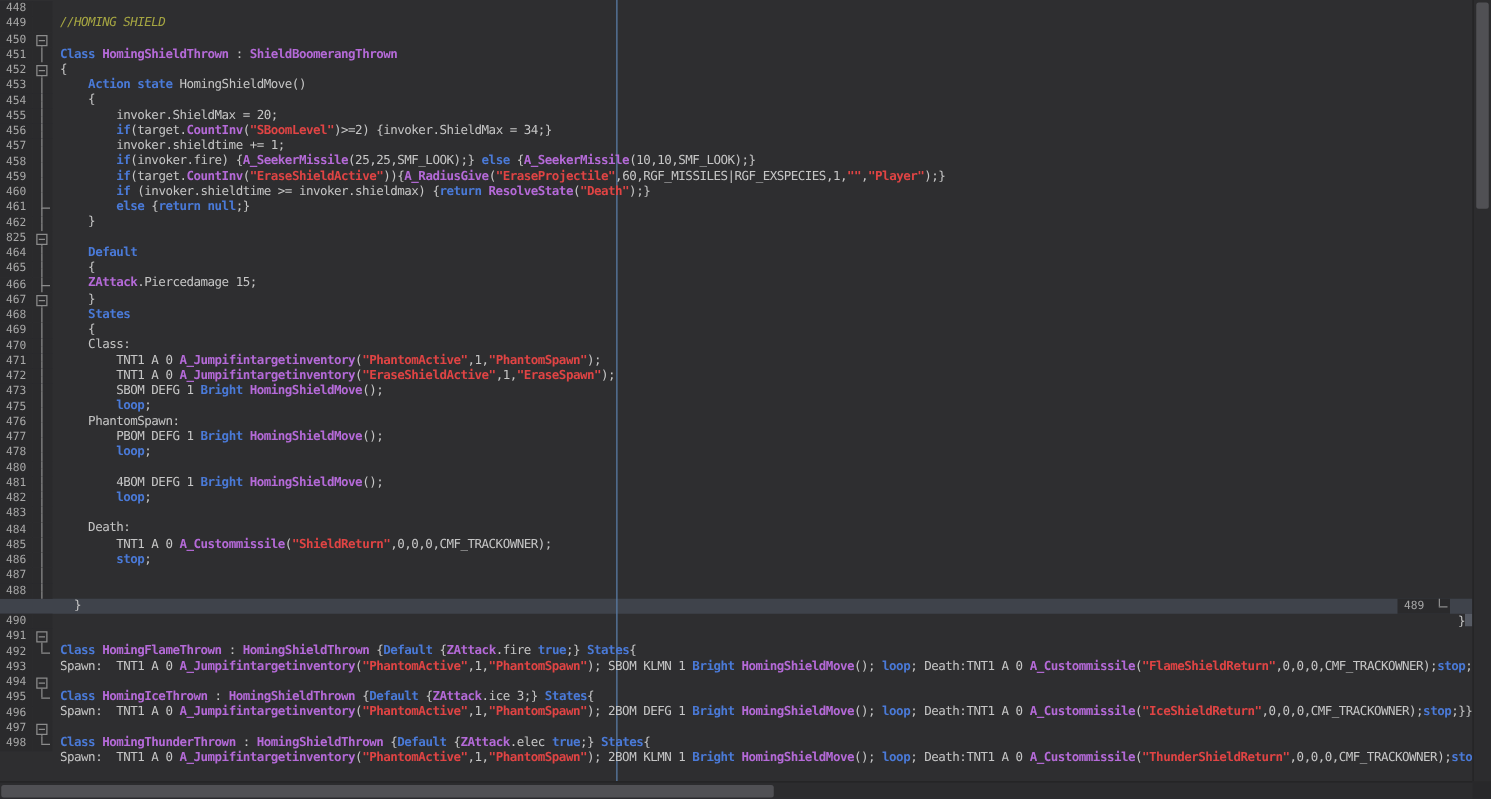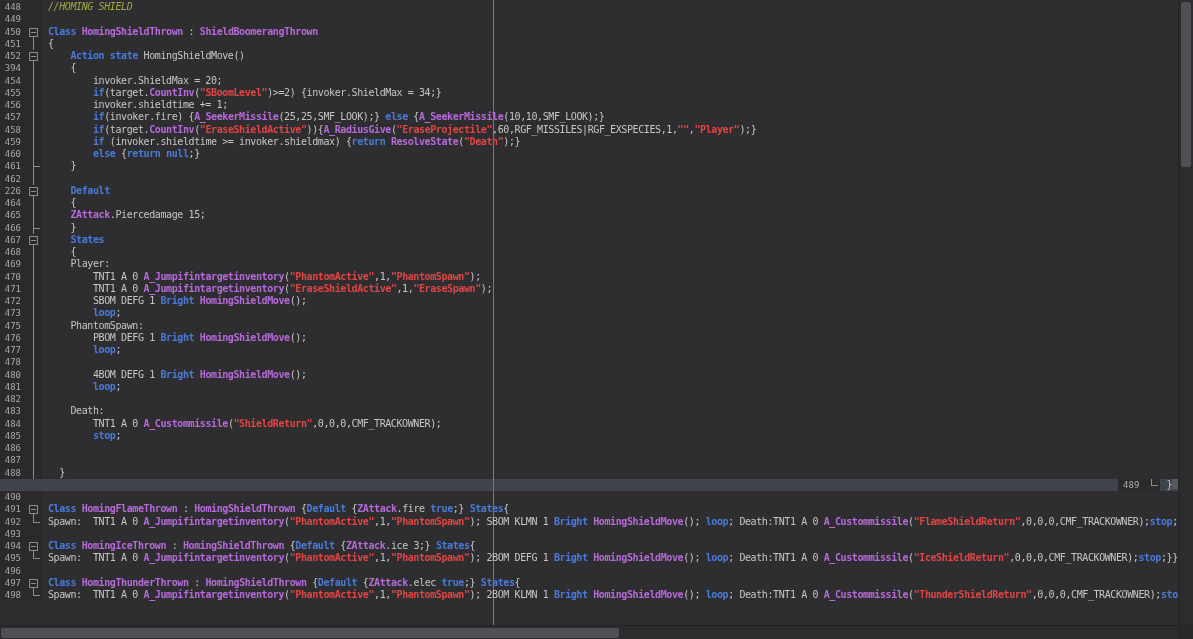--- a/index.html
+++ b/index.html
@@ -23,21 +23,21 @@
   .fold { flex:none; width:16px; position:relative; background:var(--gutter_bg); }
 
   .fm-vt { position:absolute; left:7px; top:0; height:6px; width:1px; background:var(--fold); }
   .fm-vb { position:absolute; left:7px; top:6px; bottom:0; width:1px; background:var(--fold); }
   .fm-vb2{ position:absolute; left:7px; top:11px; bottom:0; width:1px; background:var(--fold); }
   .fm-h  { position:absolute; left:7px; top:6px; width:7px; height:1px; background:var(--fold); }
   .fm-box{ position:absolute; left:3px; top:2px; width:9px; height:9px;
            border:1px solid var(--fold); background:var(--gutter_bg); }
   .fm-box::after { content:""; position:absolute; left:1px; top:3px; width:5px; height:1px; background:var(--fold); }
 
-  .codetext { padding-left:6px; color:var(--text); position:relative; z-index:2; }
+  .codetext { padding-left:6px; color:var(--text); position:relative; z-index:2;margin-top:12px; }
 
   .kw { color:var(--keyword); font-weight:bold;text-align:right; }
   .ty { color:var(--type);    font-weight:bold; }
   .st { color:var(--string);  font-weight:bold; }
   .cm { color:var(--comment); font-style:italic; }
   .df { color:var(--text); }
 
   .caret { display:inline-block; width:6px; height:10px; background:var(--caret); vertical-align:-1px; }
 
   .edge {
@@ -62,37 +62,37 @@
 </head>
 <body>
 
 <div class="editor">
   <div class="code-area">
       <div class="line"><span class="num">448</span><span class="fold"></span><span class="codetext"><span class="cm">//HOMING SHIELD</span></span></div>
       <div class="line"><span class="num">449</span><span class="fold"></span><span class="codetext"></span></div>
       <div class="line"><span class="num">450</span><span class="fold"><div class="fm-box"></div><div class="fm-vb2"></div></span><span class="codetext"><span class="kw">Class </span><span class="ty">HomingShieldThrown</span><span class="df"> : </span><span class="ty">ShieldBoomerangThrown</span></span></div>
       <div class="line"><span class="num">451</span><span class="fold"><div class="fm-vt"></div><div class="fm-vb"></div></span><span class="codetext"><span class="df">{</span></span></div>
       <div class="line"><span class="num">452</span><span class="fold"><div class="fm-box"></div><div class="fm-vb2"></div></span><span class="codetext"><span class="df">    </span><span class="kw">Action state </span><span class="df">HomingShieldMove()</span></span></div>
-      <div class="line"><span class="num">394</span><span class="fold"><div class="fm-vt"></div><div class="fm-vb"></div></span><span class="codetext"><span class="df">    {</span></span></div>
+      <div class="line"><span class="num">453</span><span class="fold"><div class="fm-vt"></div><div class="fm-vb"></div></span><span class="codetext"><span class="df">    {</span></span></div>
       <div class="line"><span class="num">454</span><span class="fold"><div class="fm-vt"></div><div class="fm-vb"></div></span><span class="codetext"><span class="df">        invoker.ShieldMax = 20;</span></span></div>
       <div class="line"><span class="num">455</span><span class="fold"><div class="fm-vt"></div><div class="fm-vb"></div></span><span class="codetext"><span class="df">        </span><span class="kw">if</span><span class="df">(target.</span><span class="ty">CountInv</span><span class="df">(</span><span class="st">"SBoomLevel"</span><span class="df">)&gt;=2) {invoker.ShieldMax = 34;}</span></span></div>
       <div class="line"><span class="num">456</span><span class="fold"><div class="fm-vt"></div><div class="fm-vb"></div></span><span class="codetext"><span class="df">        invoker.shieldtime += 1;</span></span></div>
       <div class="line"><span class="num">457</span><span class="fold"><div class="fm-vt"></div><div class="fm-vb"></div></span><span class="codetext"><span class="df">        </span><span class="kw">if</span><span class="df">(invoker.fire) {</span><span class="ty">A_SeekerMissile</span><span class="df">(25,25,SMF_LOOK);} </span><span class="kw">else</span><span class="df"> {</span><span class="ty">A_SeekerMissile</span><span class="df">(10,10,SMF_LOOK);}</span></span></div>
       <div class="line"><span class="num">458</span><span class="fold"><div class="fm-vt"></div><div class="fm-vb"></div></span><span class="codetext"><span class="df">        </span><span class="kw">if</span><span class="df">(target.</span><span class="ty">CountInv</span><span class="df">(</span><span class="st">"EraseShieldActive"</span><span class="df">)){</span><span class="ty">A_RadiusGive</span><span class="df">(</span><span class="st">"EraseProjectile"</span><span class="df">,60,RGF_MISSILES|RGF_EXSPECIES,1,</span><span class="st">""</span><span class="df">,</span><span class="st">"Player"</span><span class="df">);}</span></span></div>
       <div class="line"><span class="num">459</span><span class="fold"><div class="fm-vt"></div><div class="fm-vb"></div></span><span class="codetext"><span class="df">        </span><span class="kw">if</span><span class="df"> (invoker.shieldtime &gt;= invoker.shieldmax) {</span><span class="kw">return </span><span class="ty">ResolveState</span><span class="df">(</span><span class="st">"Death"</span><span class="df">);}</span></span></div>
       <div class="line"><span class="num">460</span><span class="fold"><div class="fm-vt"></div><div class="fm-vb"></div></span><span class="codetext"><span class="df">        </span><span class="kw">else</span><span class="df"> {</span><span class="kw">return null</span><span class="df">;}</span></span></div>
       <div class="line"><span class="num">461</span><span class="fold"><div class="fm-vt"></div><div class="fm-vb"></div><div class="fm-h"></div></span><span class="codetext"><span class="df">    }</span></span></div>
       <div class="line"><span class="num">462</span><span class="fold"><div class="fm-vt"></div><div class="fm-vb"></div></span><span class="codetext"></span></div>
-      <div class="line"><span class="num">226</span><span class="fold"><div class="fm-box"></div><div class="fm-vb2"></div></span><span class="codetext"><span class="df">    </span><span class="kw">Default</span></span></div>
+      <div class="line"><span class="num">825</span><span class="fold"><div class="fm-box"></div><div class="fm-vb2"></div></span><span class="codetext"><span class="df">    </span><span class="kw">Default</span></span></div>
       <div class="line"><span class="num">464</span><span class="fold"><div class="fm-vt"></div><div class="fm-vb"></div></span><span class="codetext"><span class="df">    {</span></span></div>
       <div class="line"><span class="num">465</span><span class="fold"><div class="fm-vt"></div><div class="fm-vb"></div></span><span class="codetext"><span class="df">    </span><span class="ty">ZAttack</span><span class="df">.Piercedamage 15;</span></span></div>
       <div class="line"><span class="num">466</span><span class="fold"><div class="fm-vt"></div><div class="fm-vb"></div><div class="fm-h"></div></span><span class="codetext"><span class="df">    }</span></span></div>
       <div class="line"><span class="num">467</span><span class="fold"><div class="fm-box"></div><div class="fm-vb2"></div></span><span class="codetext"><span class="df">    </span><span class="kw">States</span></span></div>
       <div class="line"><span class="num">468</span><span class="fold"><div class="fm-vt"></div><div class="fm-vb"></div></span><span class="codetext"><span class="df">    {</span></span></div>
-      <div class="line"><span class="num">469</span><span class="fold"><div class="fm-vt"></div><div class="fm-vb"></div></span><span class="codetext"><span class="df">    Player:</span></span></div>
+      <div class="line"><span class="num">469</span><span class="fold"><div class="fm-vt"></div><div class="fm-vb"></div></span><span class="codetext"><span class="df">    Class:</span></span></div>
       <div class="line"><span class="num">470</span><span class="fold"><div class="fm-vt"></div><div class="fm-vb"></div></span><span class="codetext"><span class="df">        TNT1 A 0 </span><span class="ty">A_Jumpifintargetinventory</span><span class="df">(</span><span class="st">"PhantomActive"</span><span class="df">,1,</span><span class="st">"PhantomSpawn"</span><span class="df">);</span></span></div>
       <div class="line"><span class="num">471</span><span class="fold"><div class="fm-vt"></div><div class="fm-vb"></div></span><span class="codetext"><span class="df">        TNT1 A 0 </span><span class="ty">A_Jumpifintargetinventory</span><span class="df">(</span><span class="st">"EraseShieldActive"</span><span class="df">,1,</span><span class="st">"EraseSpawn"</span><span class="df">);</span></span></div>
       <div class="line"><span class="num">472</span><span class="fold"><div class="fm-vt"></div><div class="fm-vb"></div></span><span class="codetext"><span class="df">        SBOM DEFG 1 </span><span class="kw">Bright </span><span class="ty">HomingShieldMove</span><span class="df">();</span></span></div>
       <div class="line"><span class="num">473</span><span class="fold"><div class="fm-vt"></div><div class="fm-vb"></div></span><span class="codetext"><span class="df">        </span><span class="kw">loop</span><span class="df">;</span></span></div>
       <div class="line"><span class="num">475</span><span class="fold"><div class="fm-vt"></div><div class="fm-vb"></div></span><span class="codetext"><span class="df">    PhantomSpawn:</span></span></div>
       <div class="line"><span class="num">476</span><span class="fold"><div class="fm-vt"></div><div class="fm-vb"></div></span><span class="codetext"><span class="df">        PBOM DEFG 1 </span><span class="kw">Bright </span><span class="ty">HomingShieldMove</span><span class="df">();</span></span></div>
       <div class="line"><span class="num">477</span><span class="fold"><div class="fm-vt"></div><div class="fm-vb"></div></span><span class="codetext"><span class="df">        </span><span class="kw">loop</span><span class="df">;</span></span></div>
       <div class="line"><span class="num">478</span><span class="fold"><div class="fm-vt"></div><div class="fm-vb"></div></span><span class="codetext"></span></div>
       <div class="line"><span class="num">480</span><span class="fold"><div class="fm-vt"></div><div class="fm-vb"></div></span><span class="codetext"><span class="df">        4BOM DEFG 1 </span><span class="kw">Bright </span><span class="ty">HomingShieldMove</span><span class="df">();</span></span></div>
       <div class="line"><span class="num">481</span><span class="fold"><div class="fm-vt"></div><div class="fm-vb"></div></span><span class="codetext"><span class="df">        </span><span class="kw">loop</span><span class="df">;</span></span></div>

